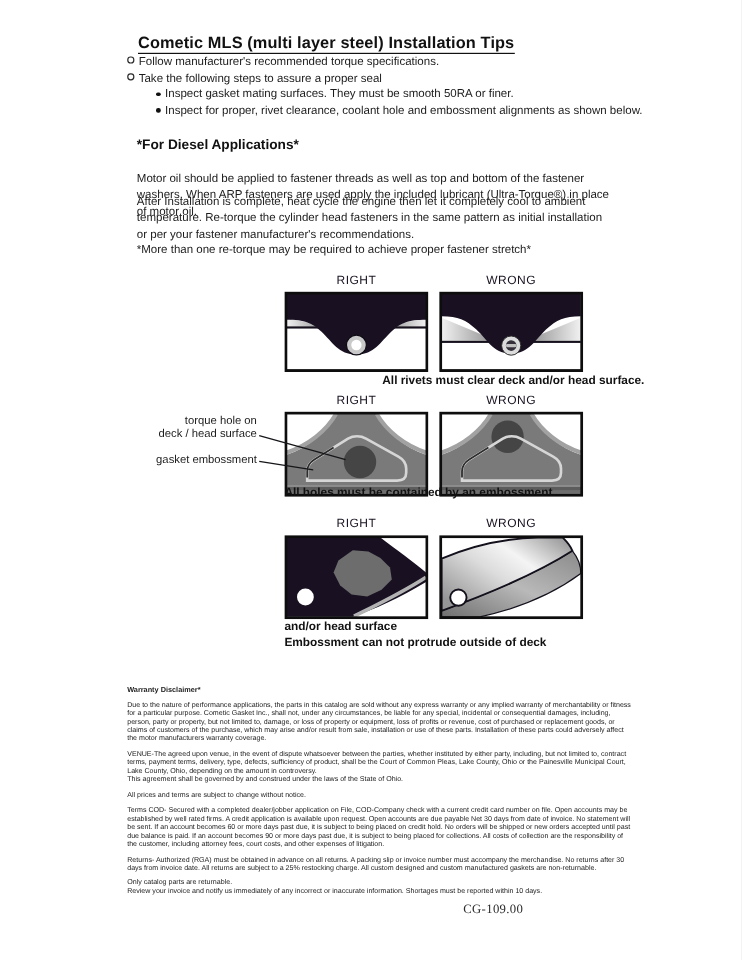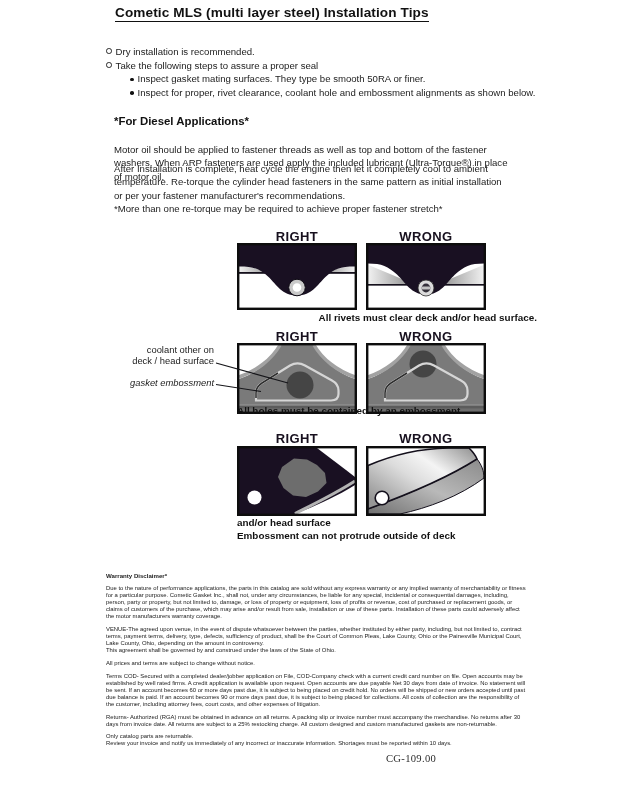--- a/index.html
+++ b/index.html
@@ -1,40 +1,40 @@
 <!DOCTYPE html>
 <html><head>
 <meta charset="utf-8">
 <style>
   html,body{margin:0;padding:0;background:#e8e8e8;}
   .page{position:relative;width:618px;height:800px;background:#fff;
         font-family:"Liberation Sans",sans-serif;color:#1a1a1a;overflow:hidden;margin:0 auto;}
   .abs{position:absolute;}
-  .title{left:115px;top:5px;font-size:13.6px;font-weight:bold;color:#111;
+  .title{left:115px;top:28px;font-size:13.6px;font-weight:bold;color:#111;
          border-bottom:1.7px solid #111;padding-bottom:1px;letter-spacing:.1px;}
   .tips{left:106px;top:45px;width:434px;font-size:9.6px;line-height:13.6px;color:#1c1c1c;}
   .tip{display:flex;align-items:baseline;}
   .o-dot{width:3.6px;height:3.6px;border:1px solid #2a2a2a;border-radius:50%;
          display:inline-block;margin-right:4px;flex:none;position:relative;top:-1px;}
   .f-dot{width:3.6px;height:3.6px;background:#111;border-radius:50%;
          display:inline-block;margin-right:4px;flex:none;position:relative;top:-1px;}
   .sub{padding-left:24px;}
   .diesel-h{left:114px;top:115px;font-size:11.4px;font-weight:bold;color:#111;}
   .bodyp{left:114px;width:396px;font-size:9.6px;line-height:13.3px;color:#1c1c1c;}
   .p1{top:143px;} .p2{top:162px;} .p3{top:202px;}
-  .dlabel{width:120px;text-align:center;font-size:13px;font-weight:bold;
+  .dlabel{width:120px;text-align:center;font-size:10px;font-weight:normal;
           letter-spacing:.4px;color:#17101e;}
   .r1{top:229px;} .r2{top:329px;} .r3{top:431px;}
   .cl{left:237px;} .cr{left:366px;}
   .panel{display:block;}
   .pp-r1{top:243px;} .pp-r2{top:343px;} .pp-r3{top:446px;}
   .caption{left:237px;font-size:9.9px;font-weight:bold;line-height:12.6px;color:#111;width:300px;}
   .cap1{top:312px;text-align:right;} .cap2{top:405px;} .cap3{top:517px;}
   .callout{left:60px;width:154px;text-align:right;font-size:9.4px;line-height:11px;color:#1c1c1c;}
-  .co1{top:344px;} .co2{top:377px;font-style:italic;}
+  .co1{top:344px;} .co2{top:377px;}
   .leaders{left:0;top:0;pointer-events:none;z-index:6;}
   .legal{left:106px;top:572px;width:422px;font-size:5.9px;line-height:7.1px;color:#222;}
   .legal h3{font-size:6.1px;margin:0 0 6px 0;font-weight:bold;}
   .legal p{margin:0 0 5.5px 0;}
   .legal p.tight{margin:0;}
   .code{left:386px;top:753px;font-size:10.6px;letter-spacing:.3px;color:#2b2b2b;font-family:Liberation Serif, serif;}
 </style>
 </head>
 <body>
 
@@ -62,29 +62,29 @@
         <stop offset="1" stop-color="#8a8a8a"></stop>
       </linearGradient>
     </defs>
   </svg>
 
   <div class="abs title">Cometic MLS (multi layer steel) Installation Tips</div>
 
   <div class="abs tips">
     <div class="tip">
       <span class="o-dot"></span>
-      <span>Dry installation is recommended.</span>
+      <span>Follow manufacturer's recommended torque specifications.</span>
     </div>
     <div class="tip">
       <span class="o-dot"></span>
       <span>Take the following steps to assure a proper seal</span>
     </div>
     <div class="tip sub">
       <span class="f-dot"></span>
-      <span>Inspect gasket mating surfaces.  They type be smooth 50RA or finer.</span>
+      <span>Inspect gasket mating surfaces.  They must be smooth 50RA or finer.</span>
     </div>
     <div class="tip sub">
       <span class="f-dot"></span>
       <span>Inspect for proper, rivet clearance, coolant hole and embossment alignments as shown below.</span>
     </div>
   </div>
 
   <div class="abs diesel-h">*For Diesel Applications*</div>
   <div class="abs bodyp p1">Motor oil should be applied to fastener threads as well as top and bottom of the fastener washers. When ARP fasteners are used apply the included lubricant (Ultra-Torque®) in place of motor oil.</div>
   <div class="abs bodyp p3">*More than one re-torque may be required to achieve proper fastener stretch*</div>
@@ -116,21 +116,21 @@
     <rect x="55.6" y="43.6" width="8.8" height="2.8" rx="1.2" fill="#c2c2c2"></rect>
     <rect x="1.2" y="1.2" width="117.6" height="64.6" fill="none" stroke="#0d0d0d" stroke-width="2.4"></rect>
   </svg>
 
   <div class="abs caption cap1">All rivets must clear deck and/or head surface.</div>
 
   <div class="abs dlabel r2 cl">RIGHT</div>
   <div class="abs dlabel r2 cr">WRONG</div>
 
   <div class="abs callout co1">
-    <div>coolant other on</div>
+    <div>torque hole on</div>
     <div>deck / head surface</div>
   </div>
   <div class="abs callout co2">gasket embossment</div>
 
   <svg class="abs panel pp-r2 cl" width="120" height="71" viewBox="0 0 120 71">
     <rect x="1" y="1" width="118" height="69" fill="#ffffff"></rect>
     <path d="M2,36 C20,30 35,17 43,2 L77,2 C85,17 100,30 118,36 L118,69 H2 Z" fill="#7a7a7a"></path>
     <path d="M2,34 C20,28 35,16 43,2" stroke="#a2a2a2" stroke-width="3.5" fill="none"></path>
     <path d="M118,34 C100,28 85,16 77,2" stroke="#a2a2a2" stroke-width="3.5" fill="none"></path>
     <rect x="2" y="61.5" width="116" height="1.2" fill="#989898"></rect>

